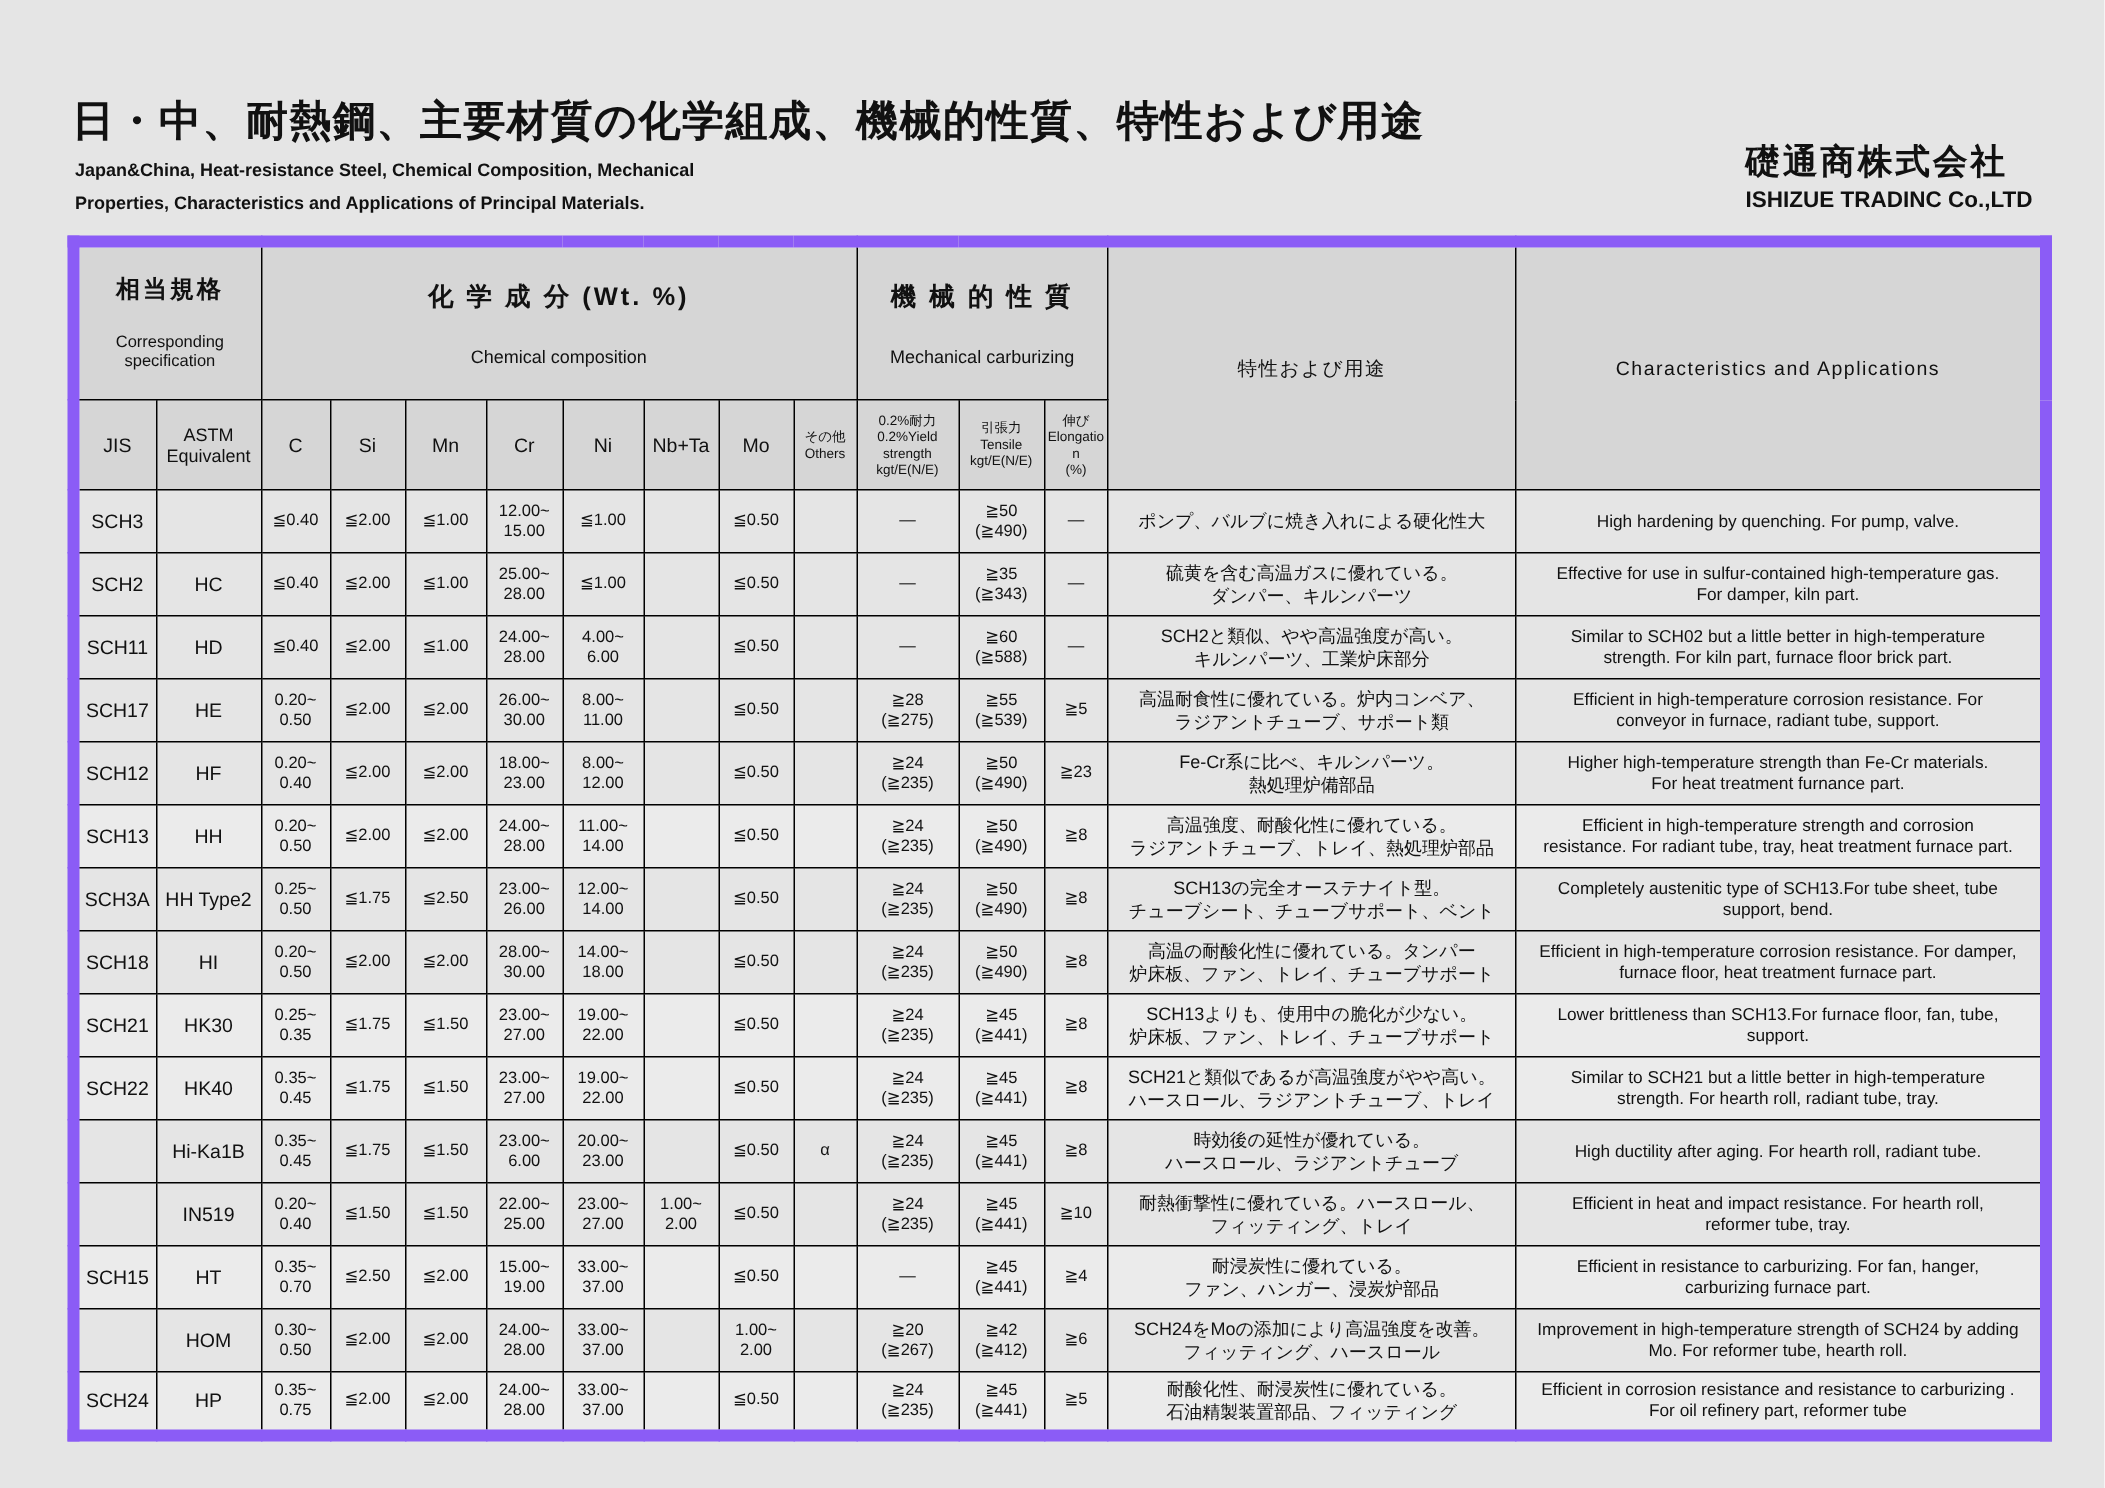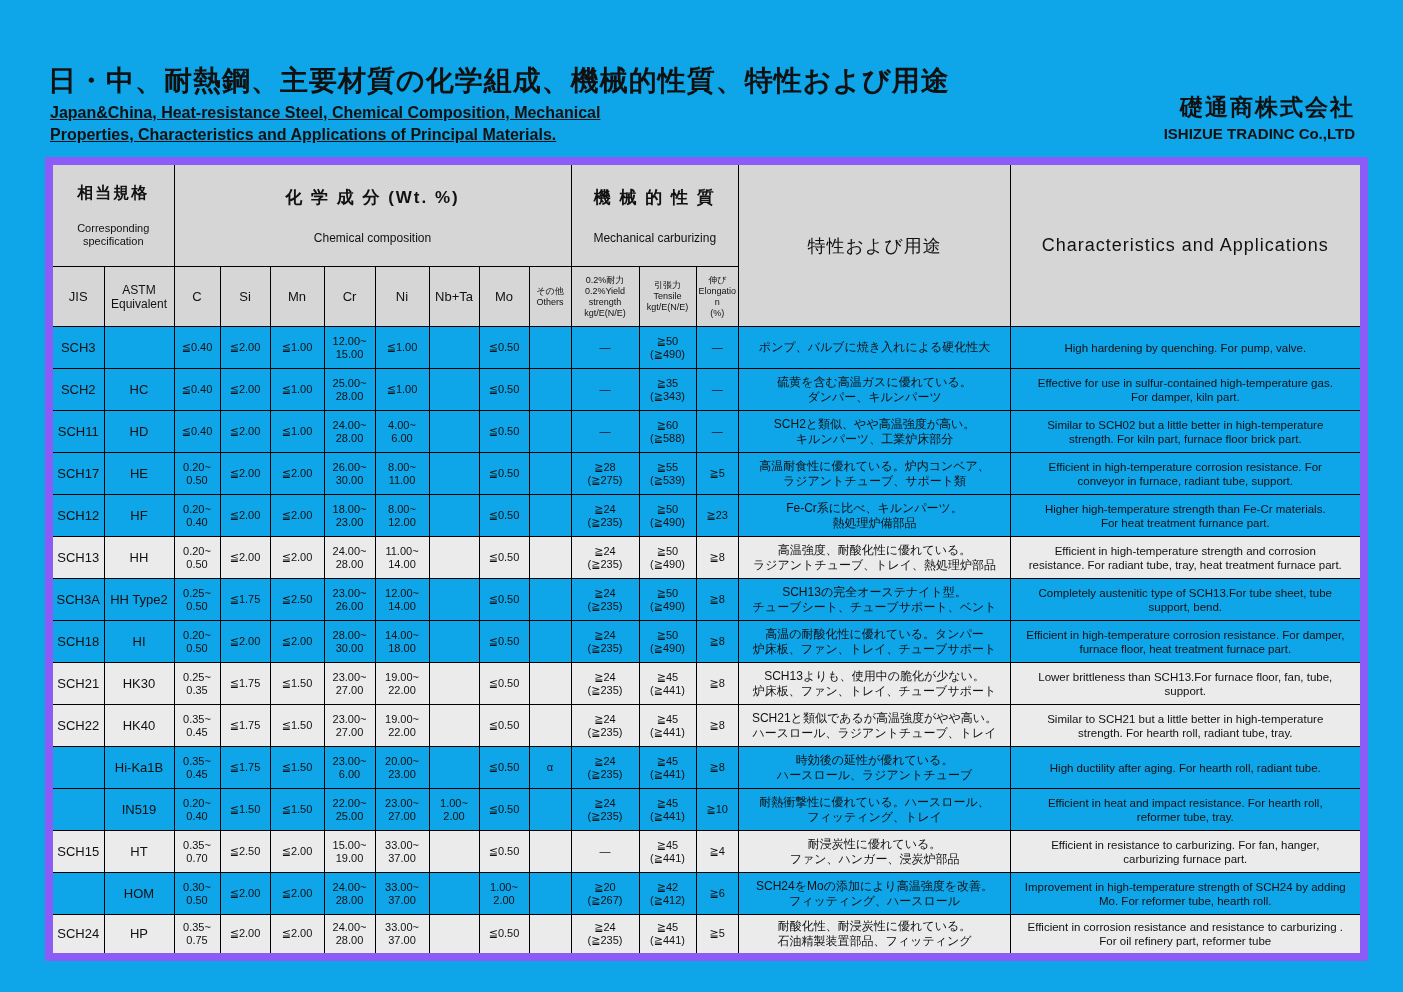--- a/index.html
+++ b/index.html
@@ -1,41 +1,41 @@
 <!DOCTYPE html>
 <html><head>
 <meta charset="utf-8">
 <style>
   html,body{margin:0;padding:0;background:#fff;}
-  #page{position:relative;width:1403px;height:992px;background:#0ea5e9;
+  #page{position:relative;width:1403px;height:992px;background:#e5e5e5;
         font-family:"Liberation Sans","DejaVu Sans",sans-serif;color:#111;overflow:hidden;}
 
   
   #title-ja{position:absolute;left:48px;top:62px;font-size:28px;font-weight:bold;letter-spacing:1px;white-space:nowrap;}
-  #subtitle{position:absolute;left:50px;top:102px;font-size:16px;font-weight:bold;line-height:22px;white-space:pre-line;text-decoration:underline;}
-  #company{position:absolute;right:48px;top:92px;text-align:right;}
+  #subtitle{position:absolute;left:50px;top:102px;font-size:12px;font-weight:bold;line-height:22px;white-space:pre-line;}
+  #company{position:absolute;right:48px;top:92px;text-align:left;}
   #company-ja{font-size:23px;font-weight:bold;letter-spacing:2px;}
   #company-en{font-size:15px;font-weight:bold;margin-top:2px;}
 
   
   #spec-table{position:absolute;left:45px;top:157px;border-collapse:collapse;table-layout:fixed;
               border:8px solid #8b5cf6;}
   #spec-table th,#spec-table td{border:1px solid #000;padding:0 2px;vertical-align:middle;
               text-align:center;white-space:pre-line;overflow:hidden;}
   #spec-table thead th{background:#d6d6d6;font-weight:normal;}
   tr.shaded td{background:#ebebeb;}
   tbody tr{height:42px;}
   #row-group{height:55px;}
   #row-sub{height:60px;}
 
   .grp-ja{font-size:17px;font-weight:bold;letter-spacing:2px;}
   .grp-en{font-size:12px;margin-top:4px;}
   .spec-ja{font-size:16px;font-weight:bold;letter-spacing:2px;}
   .spec-en{font-size:11px;line-height:13px;}
-  .char-hd{font-size:18px;letter-spacing:1px;}
+  .char-hd{font-size:13px;letter-spacing:1px;}
 
   .sub-plain{font-size:13px;}
   .sub-small{font-size:9px;line-height:11px;}
   .sub-astm{font-size:12px;line-height:14px;}
 
   td.col-jis,td.col-astm{font-size:13px;}
   td.col-c,td.col-si,td.col-mn,td.col-cr,td.col-ni,td.col-nbta,td.col-mo,td.col-others,
   td.col-yield,td.col-tensile,td.col-elong{font-size:11px;line-height:13px;}
   td.col-ja{text-align:left;font-size:12px;line-height:15px;padding-left:4px;}
   td.col-en{text-align:left;font-size:11.5px;line-height:14px;padding-left:4px;margin-top:36px;}

